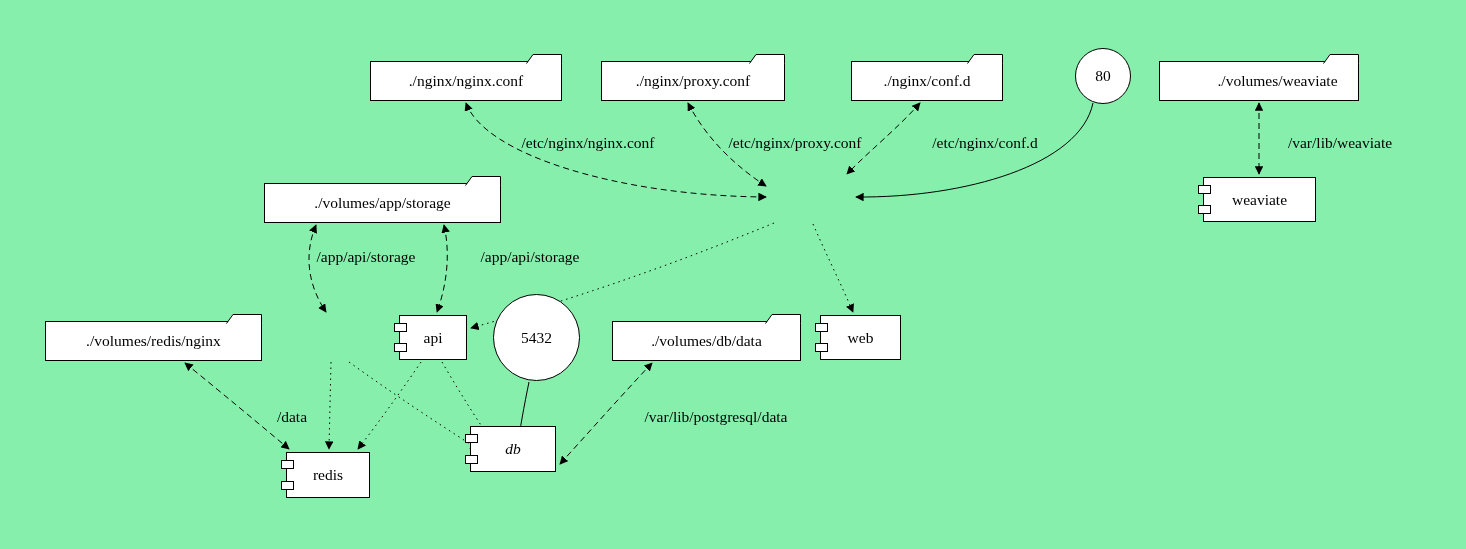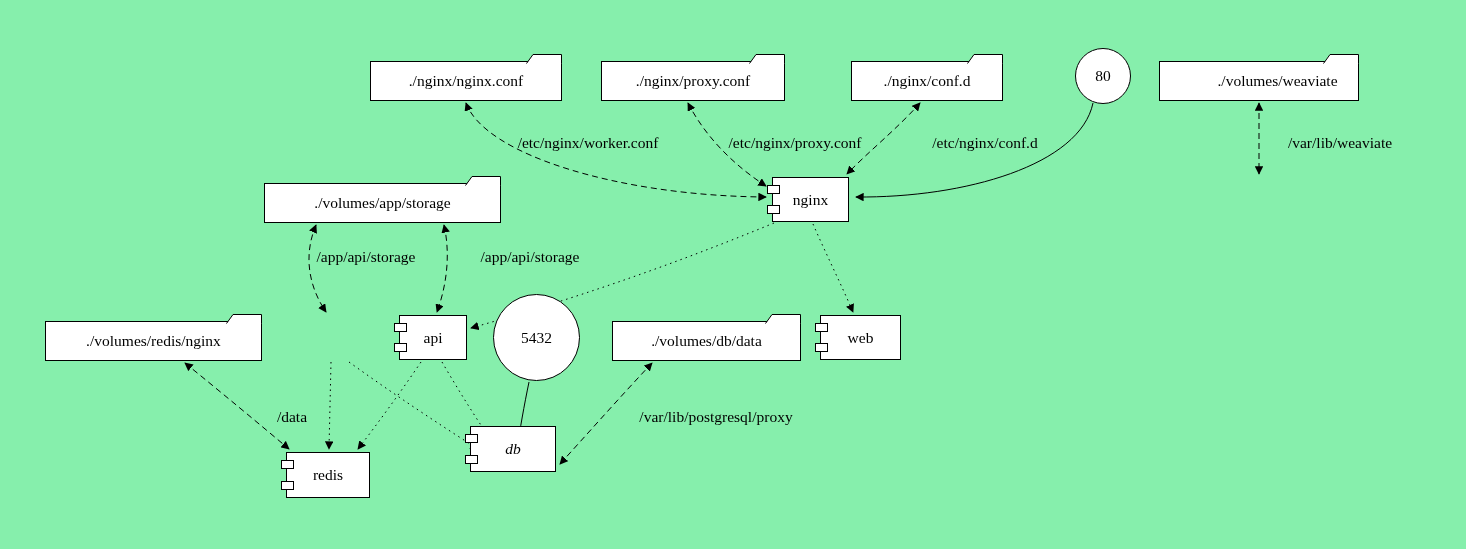--- a/index.html
+++ b/index.html
@@ -126,24 +126,24 @@
     <span>./volumes/redis/nginx</span>
   </div>
 
   <div class="node folder" style="left:612px; top:321px; width:189px; height:40px;">
     <svg class="ftab" width="36" height="10">
         <path d="M0.5,9.5 L7,0.5 L35.5,0.5 L35.5,9.5" fill="#fff" stroke="#000"></path>
       </svg>
     <span>./volumes/db/data</span>
   </div>
 
-  <div class="node component" style="left:772px; top:177px; width:77px; height:45px;">
-    <span>nginx</span>
+
+  <div class="node component" style="left:1203px; top:177px; width:113px; height:45px;">
+    <span>weaviate</span>
   </div>
-
 
 
   <div class="node component" style="left:399px; top:315px; width:68px; height:45px;">
     <span>api</span>
   </div>
 
   <div class="node component" style="left:820px; top:315px; width:81px; height:45px;">
     <span>web</span>
   </div>
 
@@ -156,22 +156,22 @@
   </div>
 
   <div class="node circle" style="left:1075px; top:48px; width:56px; height:56px;">
     <span>80</span>
   </div>
 
   <div class="node circle" style="left:493px; top:294px; width:87px; height:87px;">
     <span>5432</span>
   </div>
 
-  <div class="elabel" style="left:588px; top:134px;">/etc/nginx/worker.conf</div>
+  <div class="elabel" style="left:588px; top:134px;">/etc/nginx/nginx.conf</div>
   <div class="elabel" style="left:795px; top:134px;">/etc/nginx/proxy.conf</div>
   <div class="elabel" style="left:985px; top:134px;">/etc/nginx/conf.d</div>
   <div class="elabel" style="left:1340px; top:134px;">/var/lib/weaviate</div>
   <div class="elabel" style="left:366px; top:248px;">/app/api/storage</div>
   <div class="elabel" style="left:530px; top:248px;">/app/api/storage</div>
   <div class="elabel" style="left:292px; top:408px;">/data</div>
-  <div class="elabel" style="left:716px; top:408px;">/var/lib/postgresql/proxy</div>
+  <div class="elabel" style="left:716px; top:408px;">/var/lib/postgresql/data</div>
 
 </div>
 
 </body></html>

